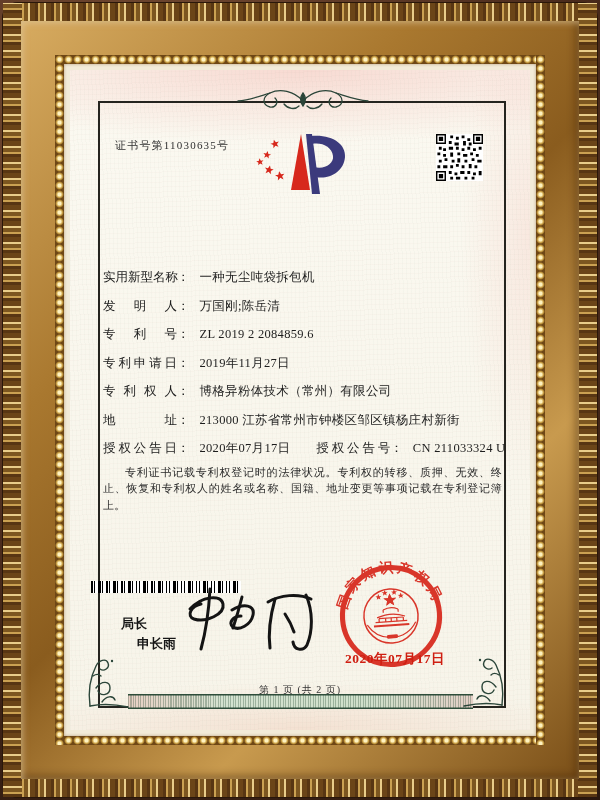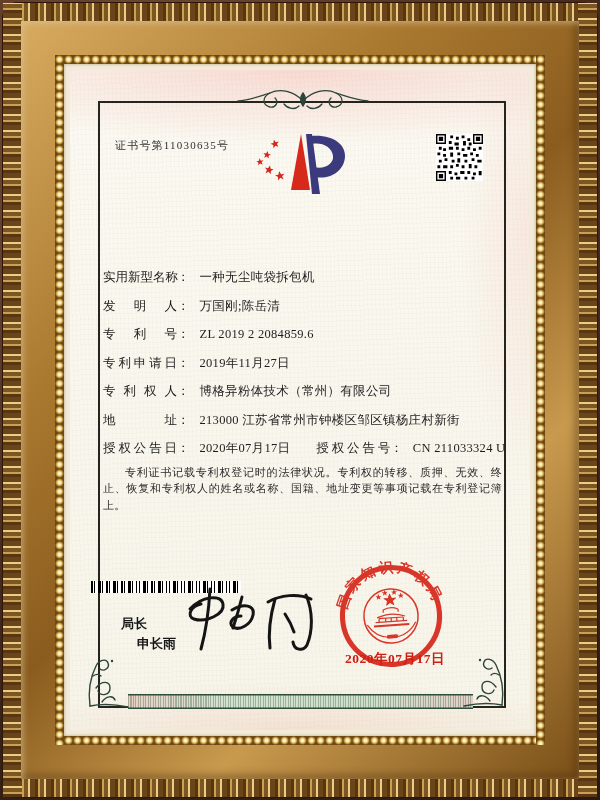--- a/index.html
+++ b/index.html
@@ -224,20 +224,21 @@
             <path d="M-19 10 H19" stroke-width="2.2"></path>
             <path d="M-26 8 C-20 18 -10 23 0 23 C10 23 20 18 26 8"></path>
           </g>
           <rect x="-6" y="20" width="12" height="4" rx="1.5" stroke="none"></rect>
         </g>
       </g>
     </svg>
 
     <div class="seal-date">2020年07月17日</div>
 
+    <div class="page-footer">第 1 页 (共 2 页)</div>
 
     <div class="band"></div>
 
     <svg class="fl fl-bl" viewBox="0 0 50 60">
       <g stroke="#2b4539" stroke-width="1.4" fill="none" stroke-linecap="round">
         <path d="M4 58 C2 44 4 30 10 18 C13 12 20 10 22 15 C24 20 18 24 14 21"></path>
         <path d="M4 58 C14 56 28 56 42 59"></path>
         <path d="M10 40 C16 32 24 33 24 40 C24 47 15 49 12 43"></path>
         <path d="M16 54 C20 48 27 47 29 52"></path>
         <path d="M7 28 C10 26 13 26 15 28"></path>

